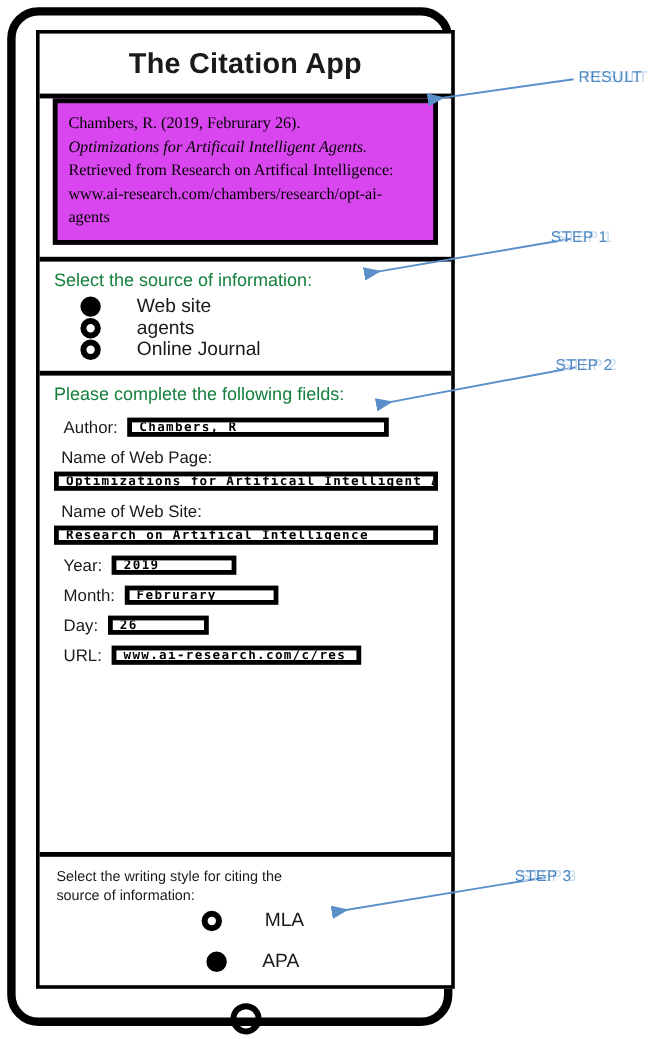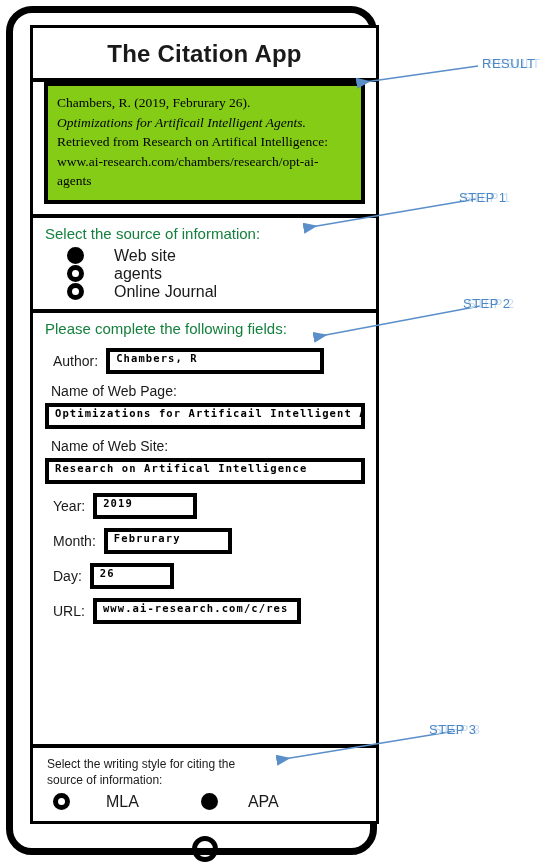--- a/index.html
+++ b/index.html
@@ -59,21 +59,21 @@
     color:#1a1a1a;
     padding-top:12px;
     padding-bottom:10px;
     letter-spacing:.2px;
   }
 
   
   #result-section{padding-bottom:10px;}
   #result-box{
     border:4px solid #000;
-    background:#84cc16;
+    background:#d946ef;
     margin:0 3px;
     padding:7px 9px 9px 9px;
     box-sizing:border-box;
   }
   .cite-line{
     font-family:"Liberation Serif", serif;
     font-size:13.5px;
     line-height:1.45;
     color:#000;
     white-space:nowrap;
@@ -115,22 +115,22 @@
     font-size:14px;color:#1a1a1a;
     white-space:nowrap;
     padding-left:12px;
     padding-right:8px;
   }
   .field-label.standalone{padding-left:10px;display:block;margin-bottom:4px;}
   .input-box{
     border:4px solid #000;
     background:#fff;
     box-sizing:border-box;
-    height:26px;
-    display:flex;align-items:flex-start;
+    height:16px;
+    display:flex;align-items:center;
     padding:0 6px;
     overflow:hidden;
   }
   .input-text{
     font-family:"DejaVu Sans Mono", monospace;
     font-size:10.5px;
     font-weight:700;
     letter-spacing:1.1px;
     color:#000;
     white-space:nowrap;
@@ -142,21 +142,21 @@
   #month-input{width:128px;}
   #day-input{width:84px;}
   #url-input{width:208px;}
 
   
   #step3-section{padding-top:8px;padding-bottom:10px;}
   .prompt-multiline{
     font-size:12px;color:#1a1a1a;padding-left:6px;line-height:1.35;
   }
   #style-radios{
-    display:flex;align-items:center;margin:5px 0 0 12px;gap:8px;
+    display:flex;align-items:center;margin:5px 0 0 12px;gap:8px;flex-direction:column;
   }
   #style-radios .gap{width:46px;}
 
   
   .anno{
     position:absolute;
     font-size:13px;
     letter-spacing:.5px;
     color:#9cbfe0;
     white-space:nowrap;

